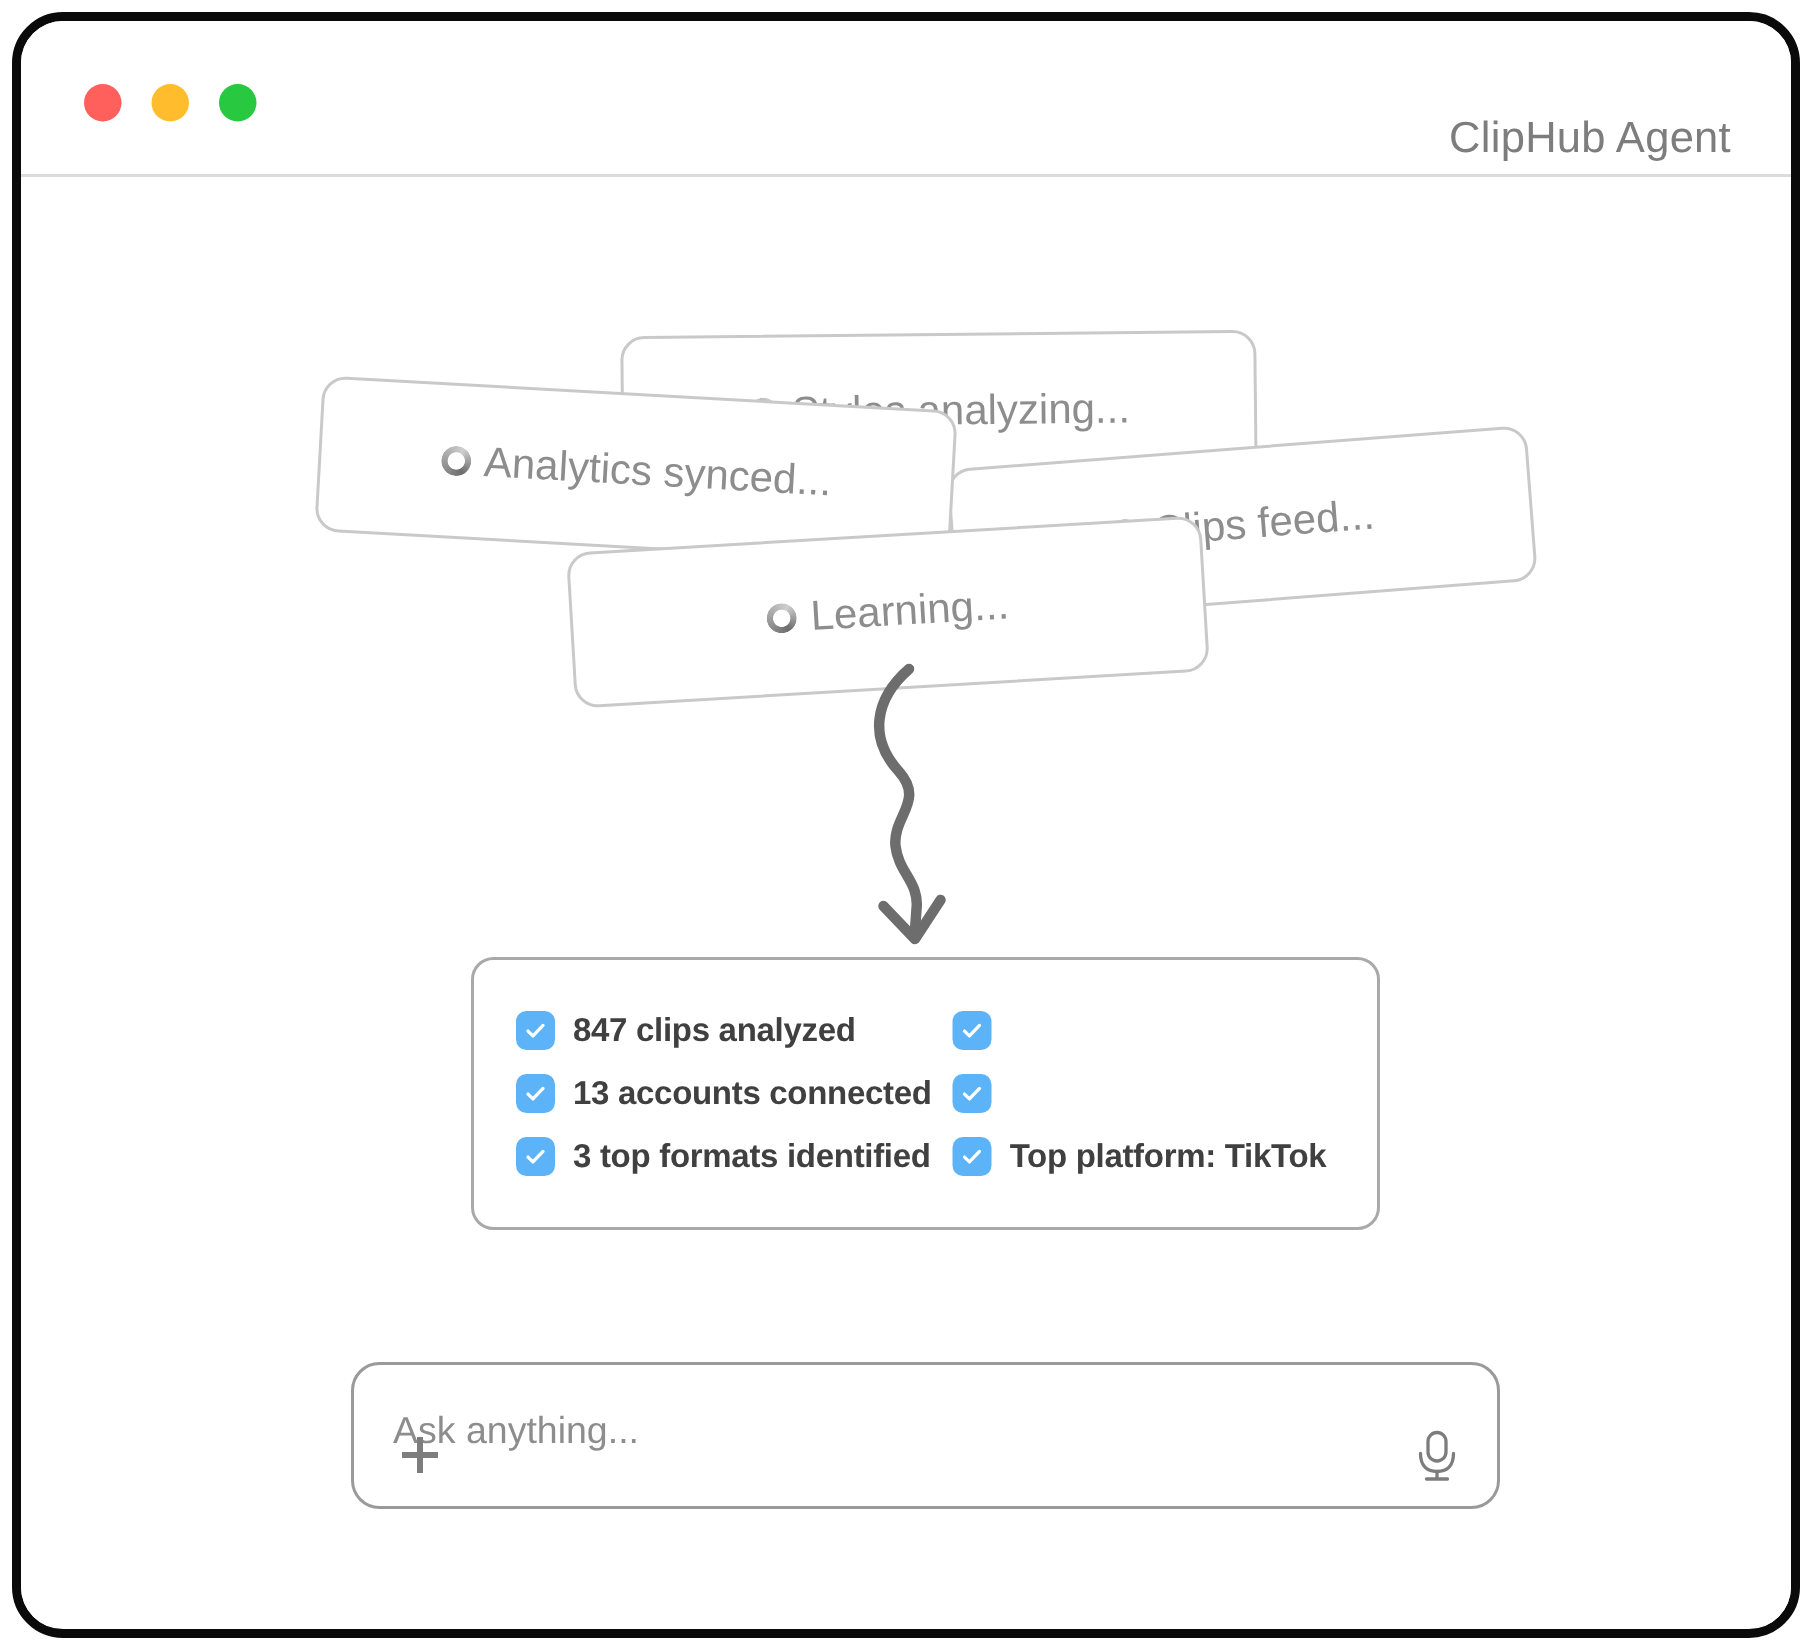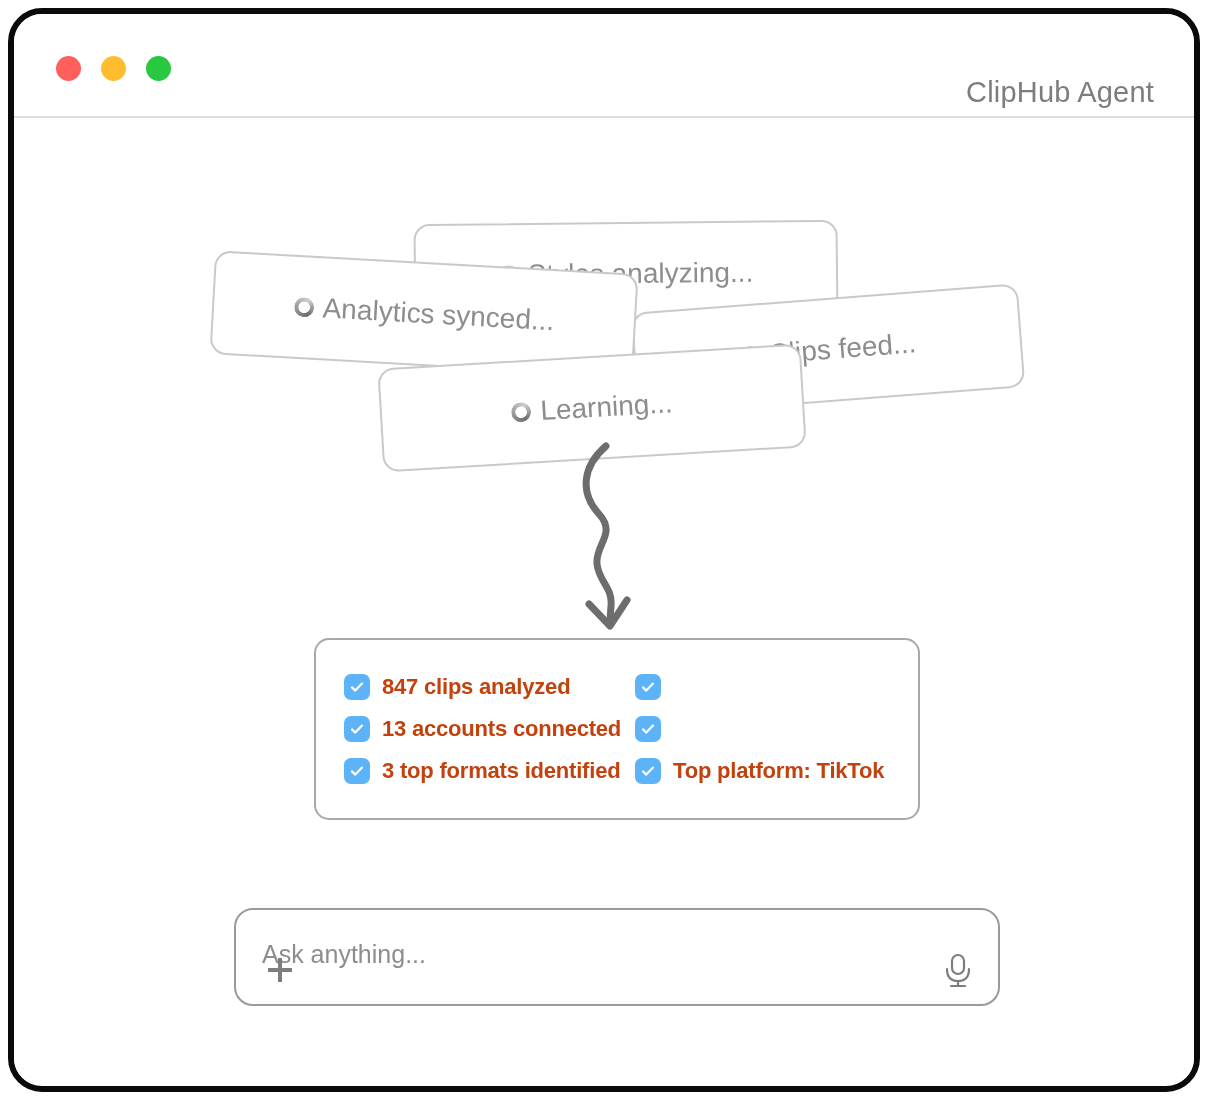--- a/index.html
+++ b/index.html
@@ -182,21 +182,21 @@
     display: flex;
     align-items: center;
     justify-content: center;
   }
 
   .checkbox svg { display: block; }
 
   .result-label {
     font-size: 22px;
     font-weight: bold;
-    color: #c2410c;
+    color: #404040;
     letter-spacing: -0.2px;
     white-space: nowrap;
   }
 
   
   .input-bar {
     position: absolute;
     left: 220px;
     top: 790px;
     width: 766px;

